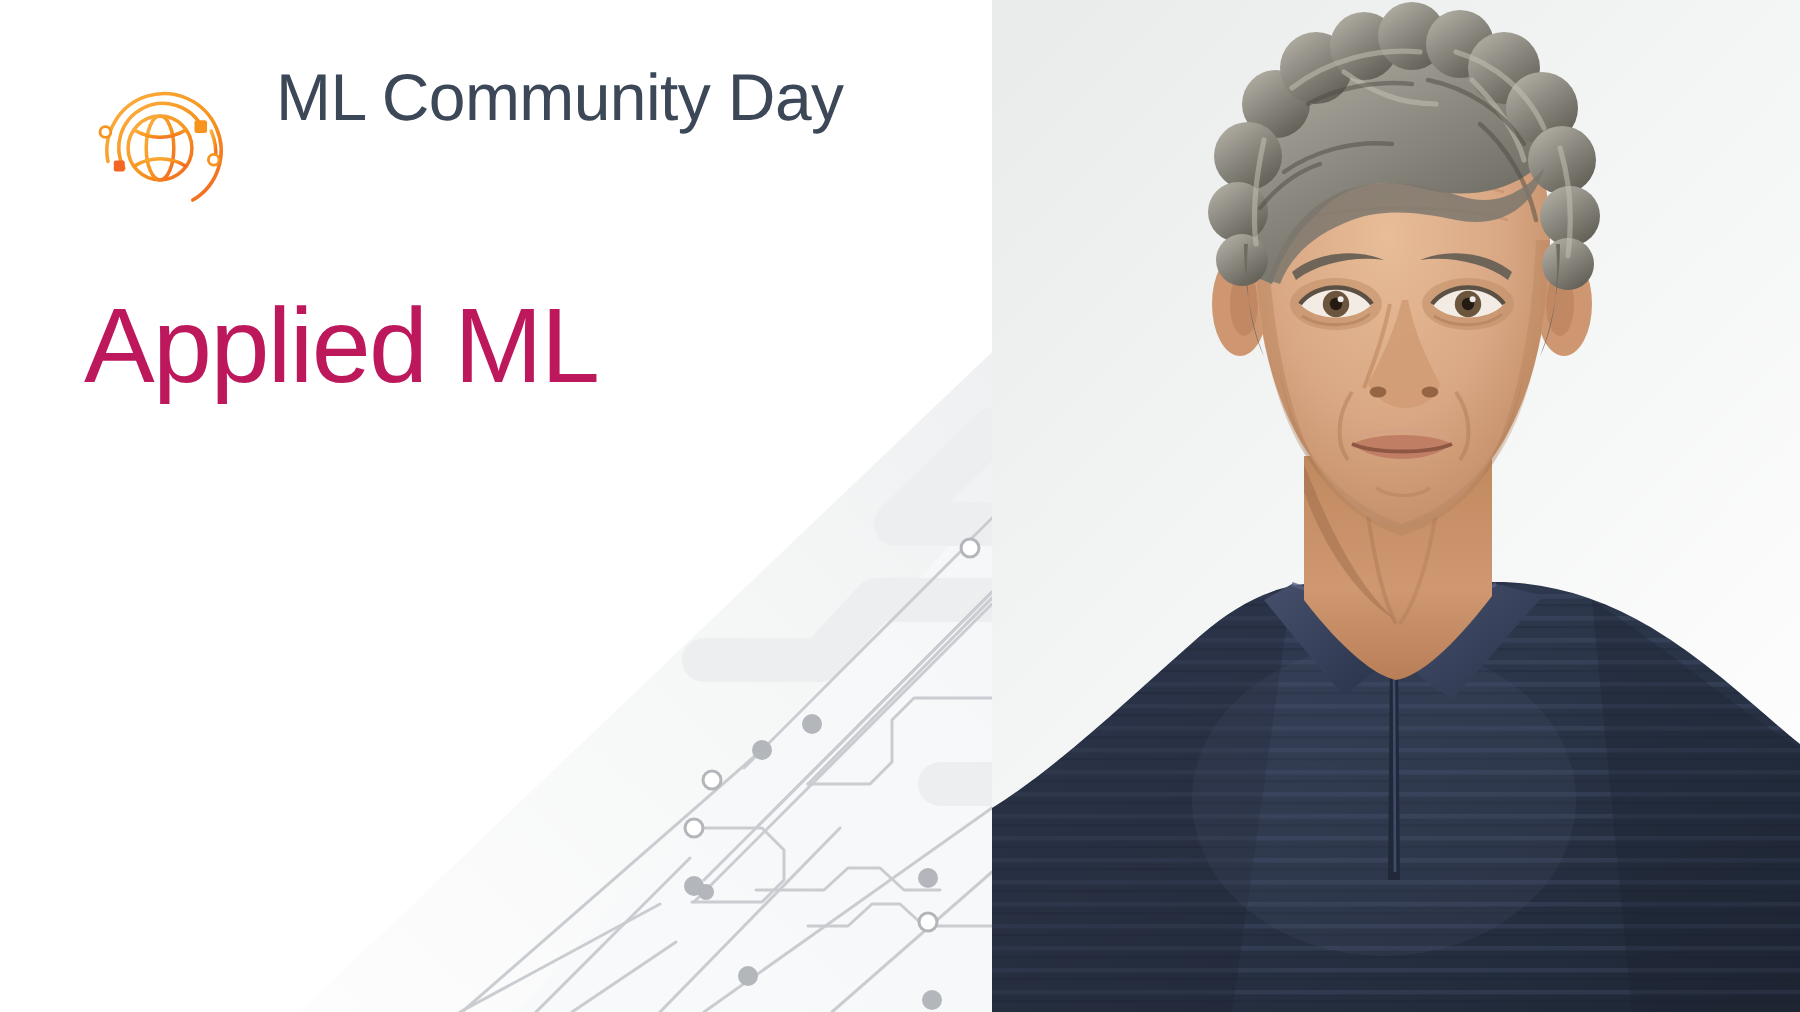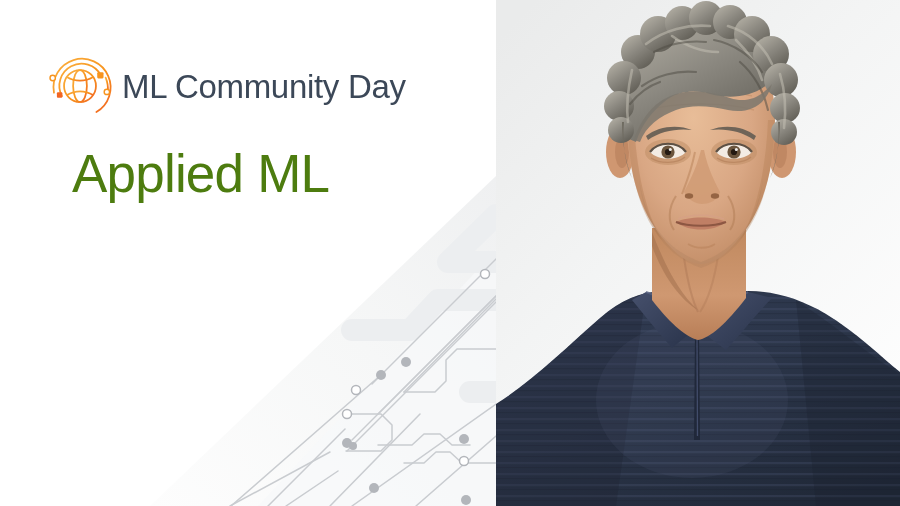--- a/index.html
+++ b/index.html
@@ -34,23 +34,24 @@
     top: 0;
     width: 496px;
     height: 506px;
     pointer-events: none;
   }
 
   
   .brand {
     position: absolute;
     left: 38px;
-    top: 44px;
+    top: 32px;
     display: flex;
-    align-items: center;
+    align-items: flex-start;
+    gap: 16px;
   }
   .brand-mark {
     width: 84px;
     height: 84px;
     flex: 0 0 auto;
     display: block;
   }
   .brand-word {
     font-size: 33px;
     letter-spacing: -0.3px;
@@ -60,25 +61,24 @@
     line-height: 1;
   }
 
   
   .deck-title {
     position: absolute;
     left: 42px;
     top: 143px;
     font-size: 53px;
     font-weight: 400;
-    color: #4d7c0f;
+    color: #be185d;
     letter-spacing: -0.8px;
     line-height: 1.18;
     white-space: nowrap;
-    margin-left: 30px;
   }
 
   
   .photo-panel {
     position: absolute;
     left: 496px;
     top: 0;
     width: 404px;
     height: 506px;
     overflow: hidden;

